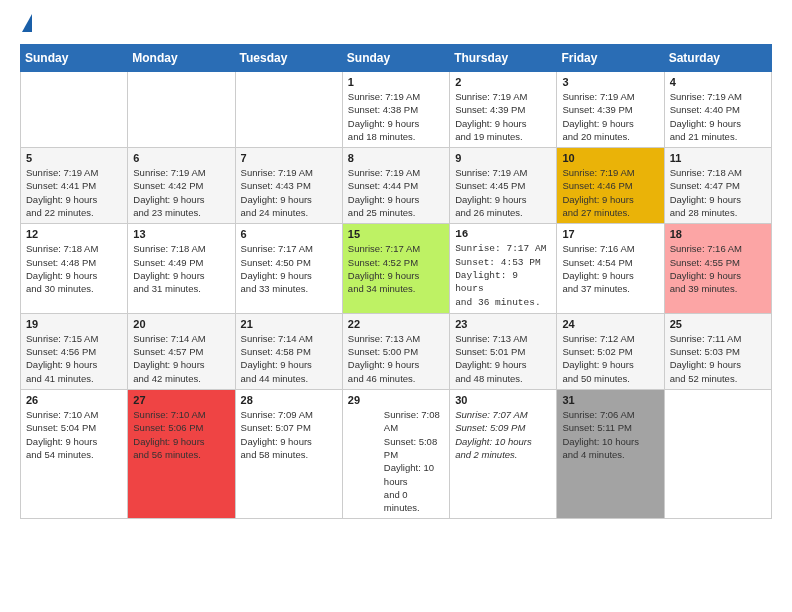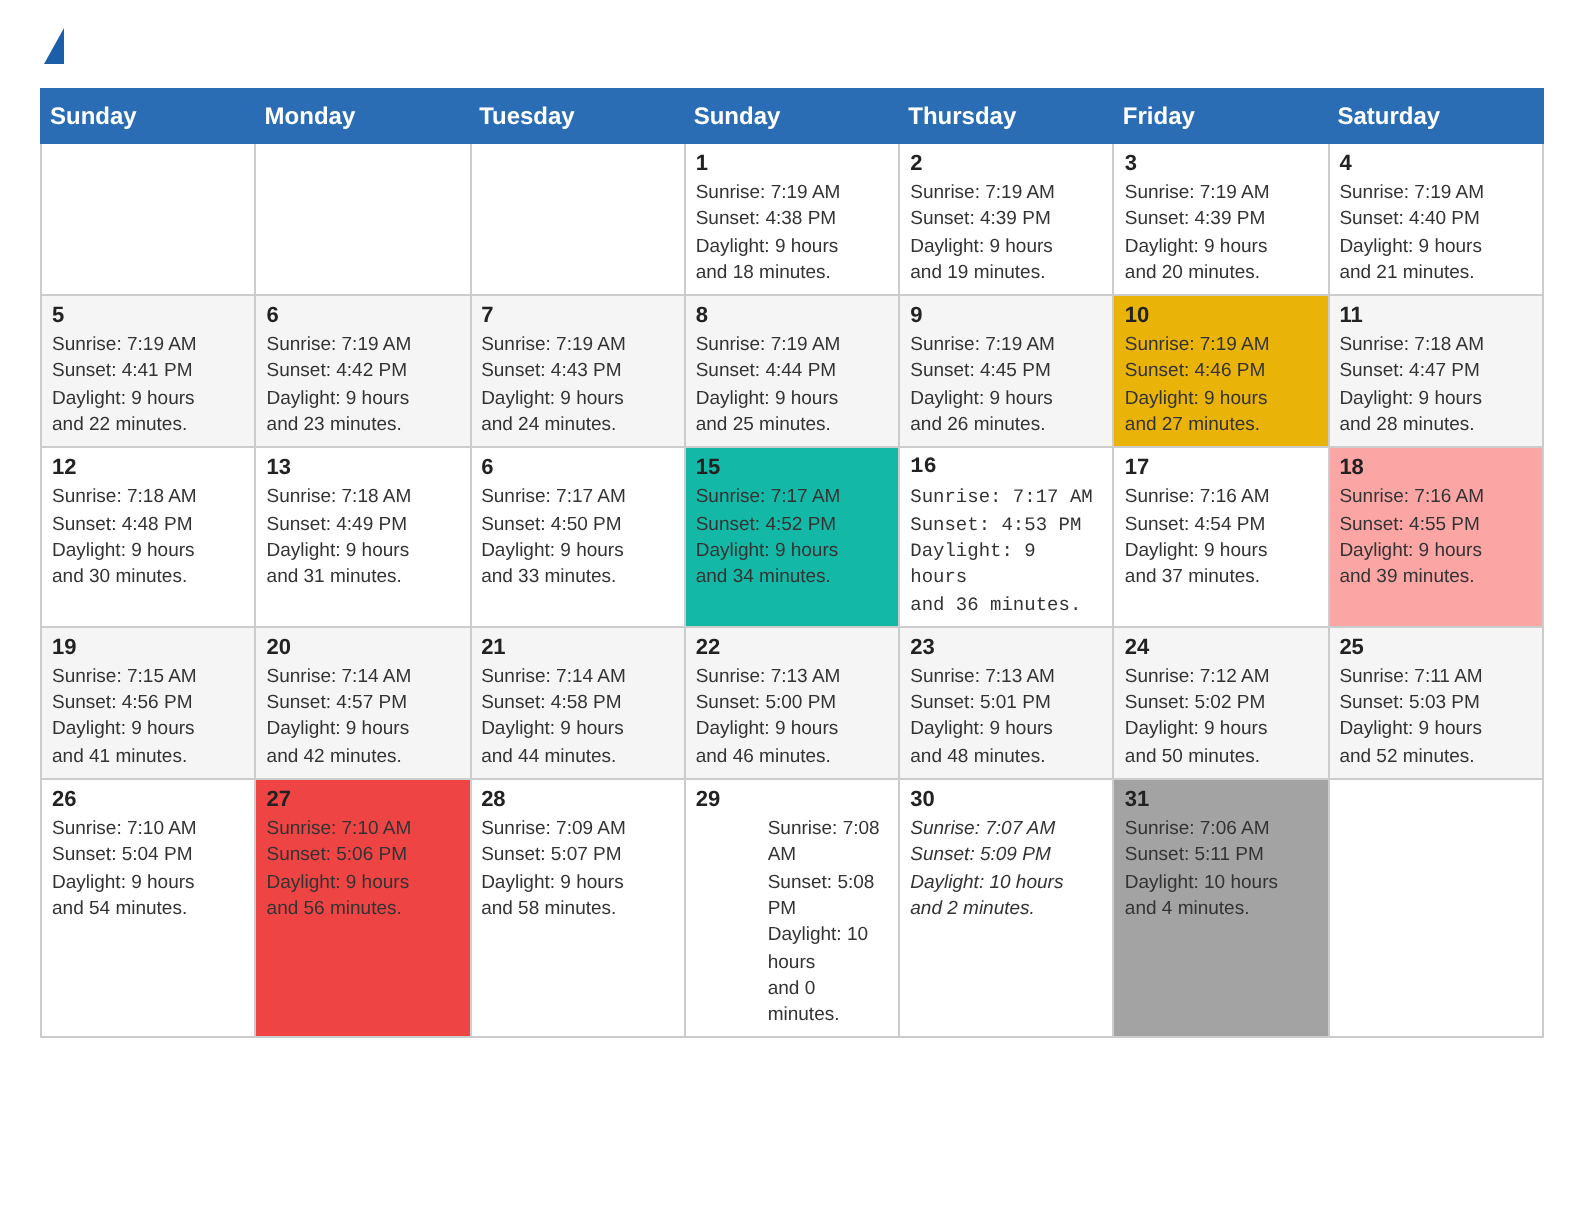--- a/index.html
+++ b/index.html
@@ -241,21 +241,21 @@
 Daylight: 9 hours
 and 31 minutes.</div>
           </td>
           <td style="background: rgb(255, 255, 255);">
             <div class="day-number">6</div>
             <div class="day-info" style="white-space: pre-line;">Sunrise: 7:17 AM
 Sunset: 4:50 PM
 Daylight: 9 hours
 and 33 minutes.</div>
           </td>
-          <td style="background: #14b8a6;">
+          <td style="background: #bef264;">
             <div class="day-number">15</div>
             <div class="day-info" style="white-space: pre-line;">Sunrise: 7:17 AM
 Sunset: 4:52 PM
 Daylight: 9 hours
 and 34 minutes.</div>
           </td>
           <td style="background: rgb(255, 255, 255); font-family: Liberation Mono, monospace;">
             <div class="day-number">16</div>
             <div class="day-info" style="white-space: pre-line;">Sunrise: 7:17 AM
 Sunset: 4:53 PM

